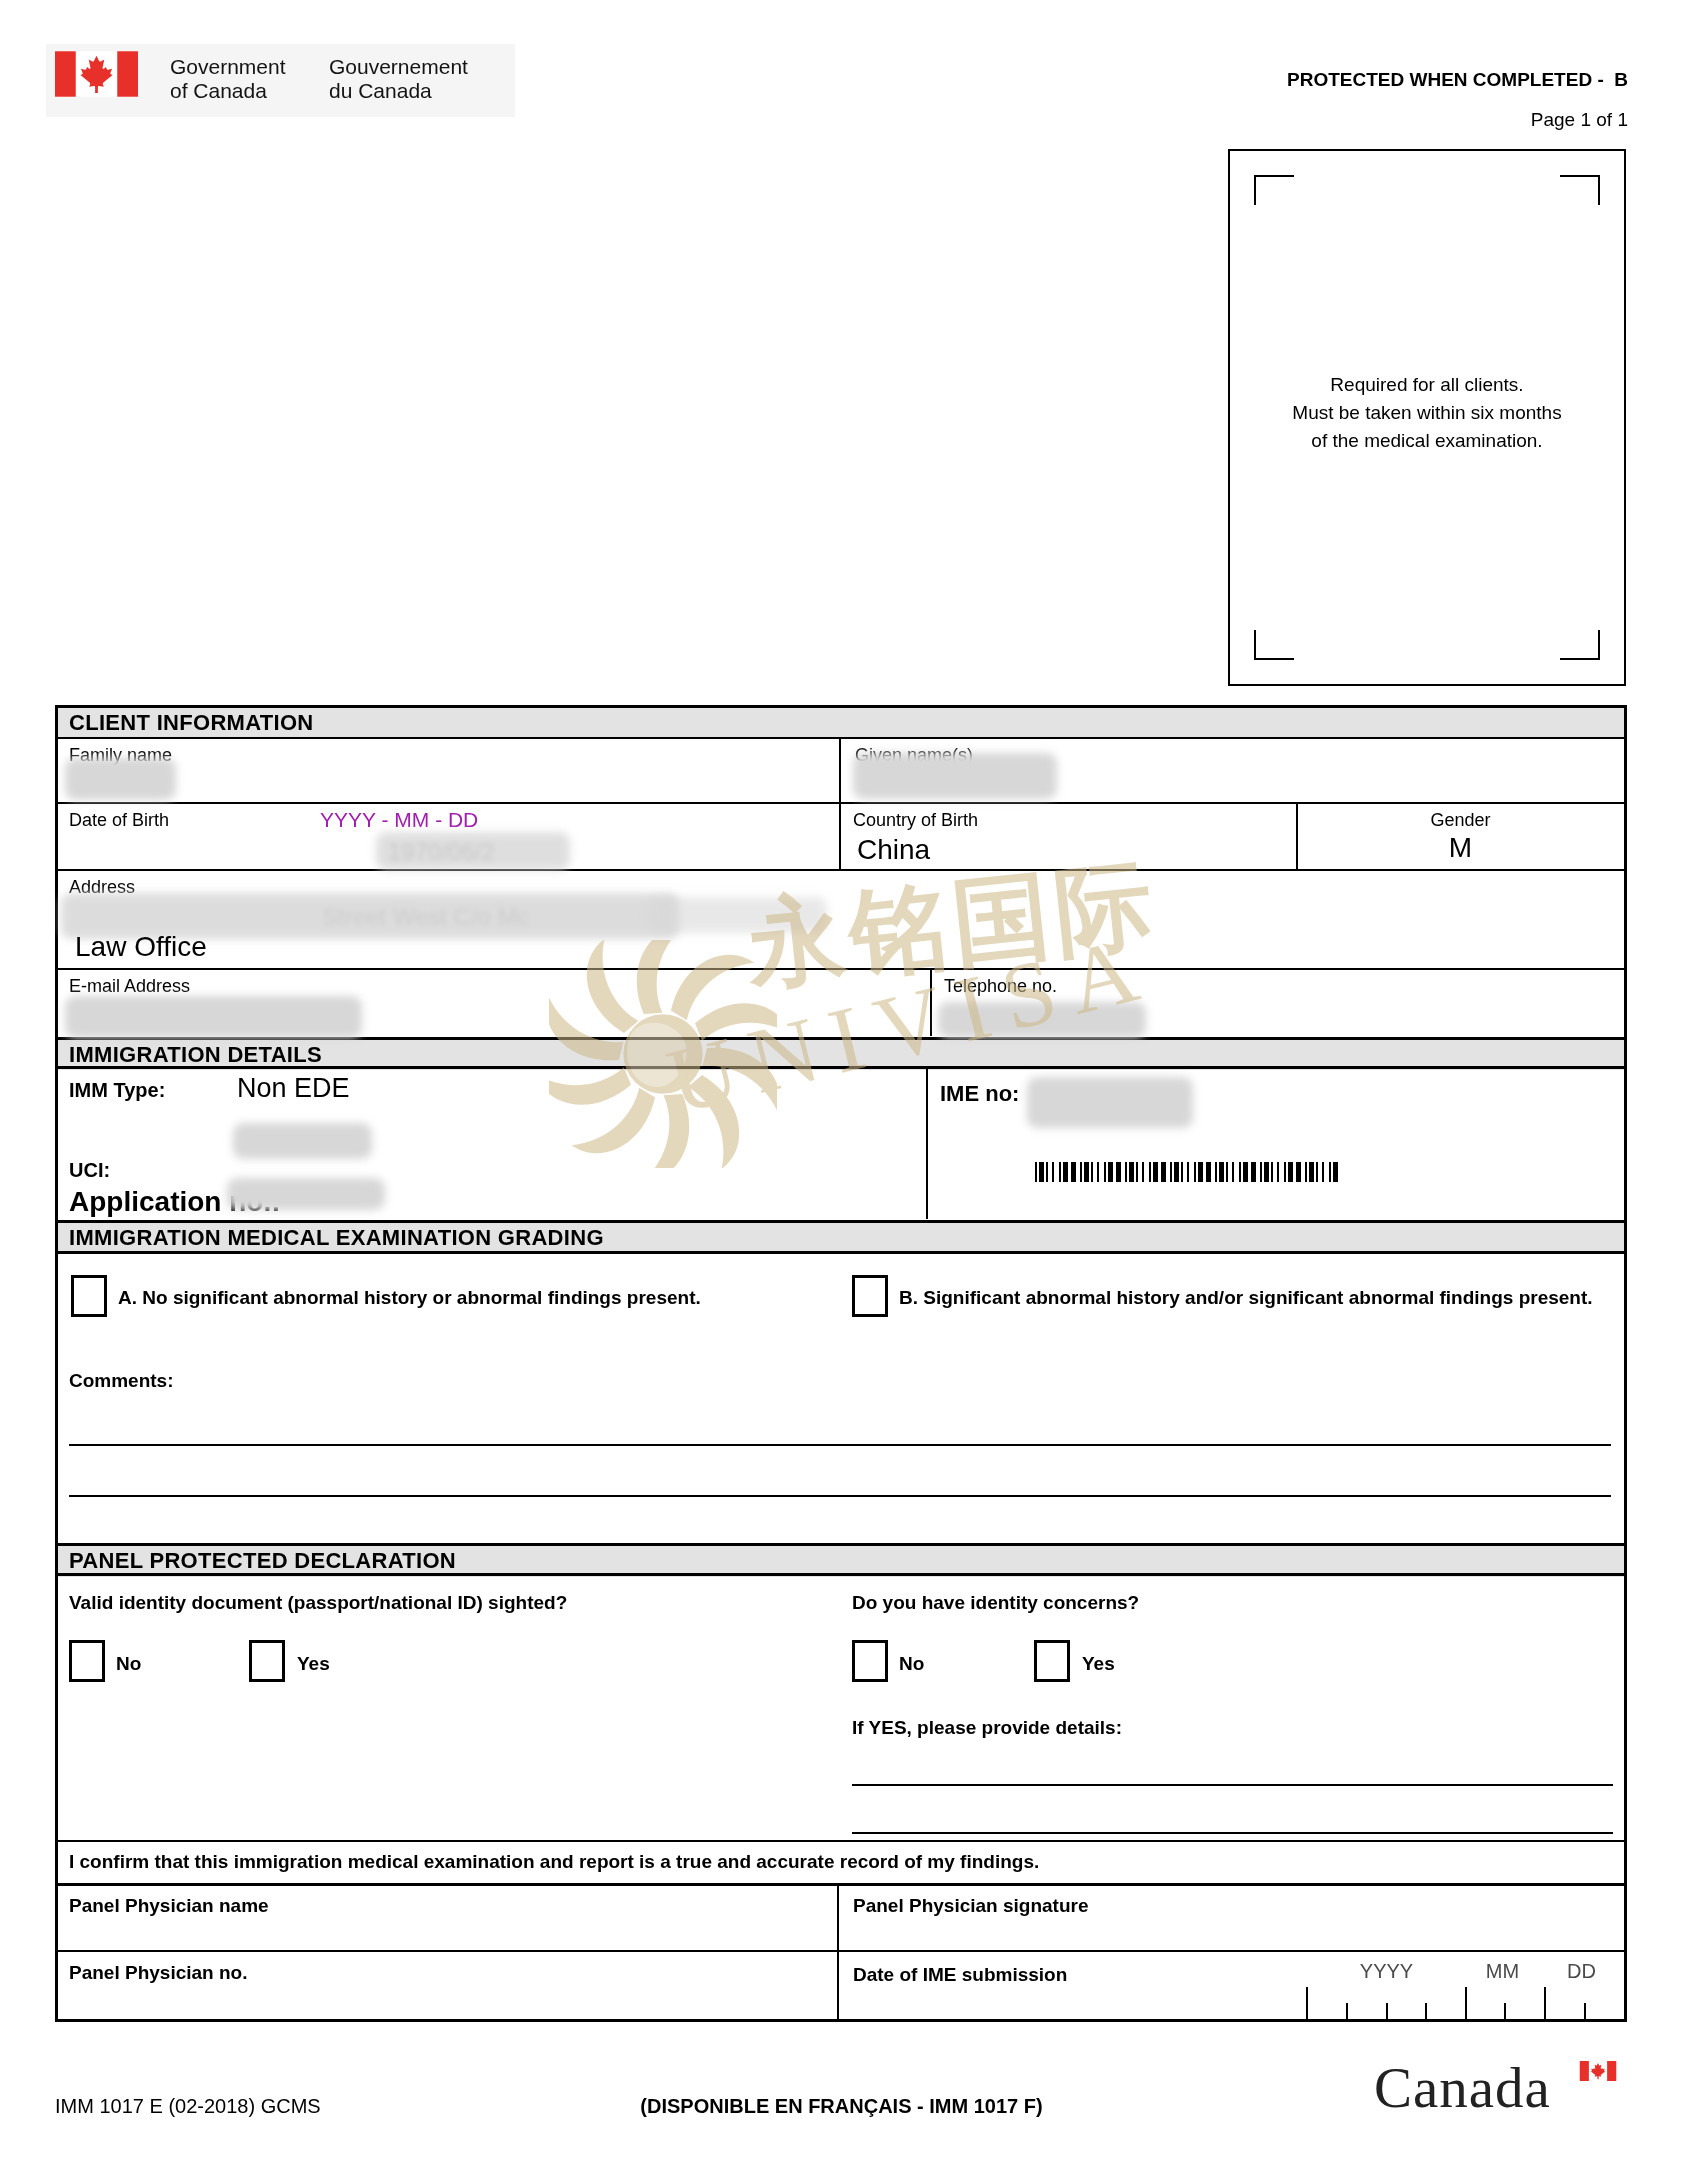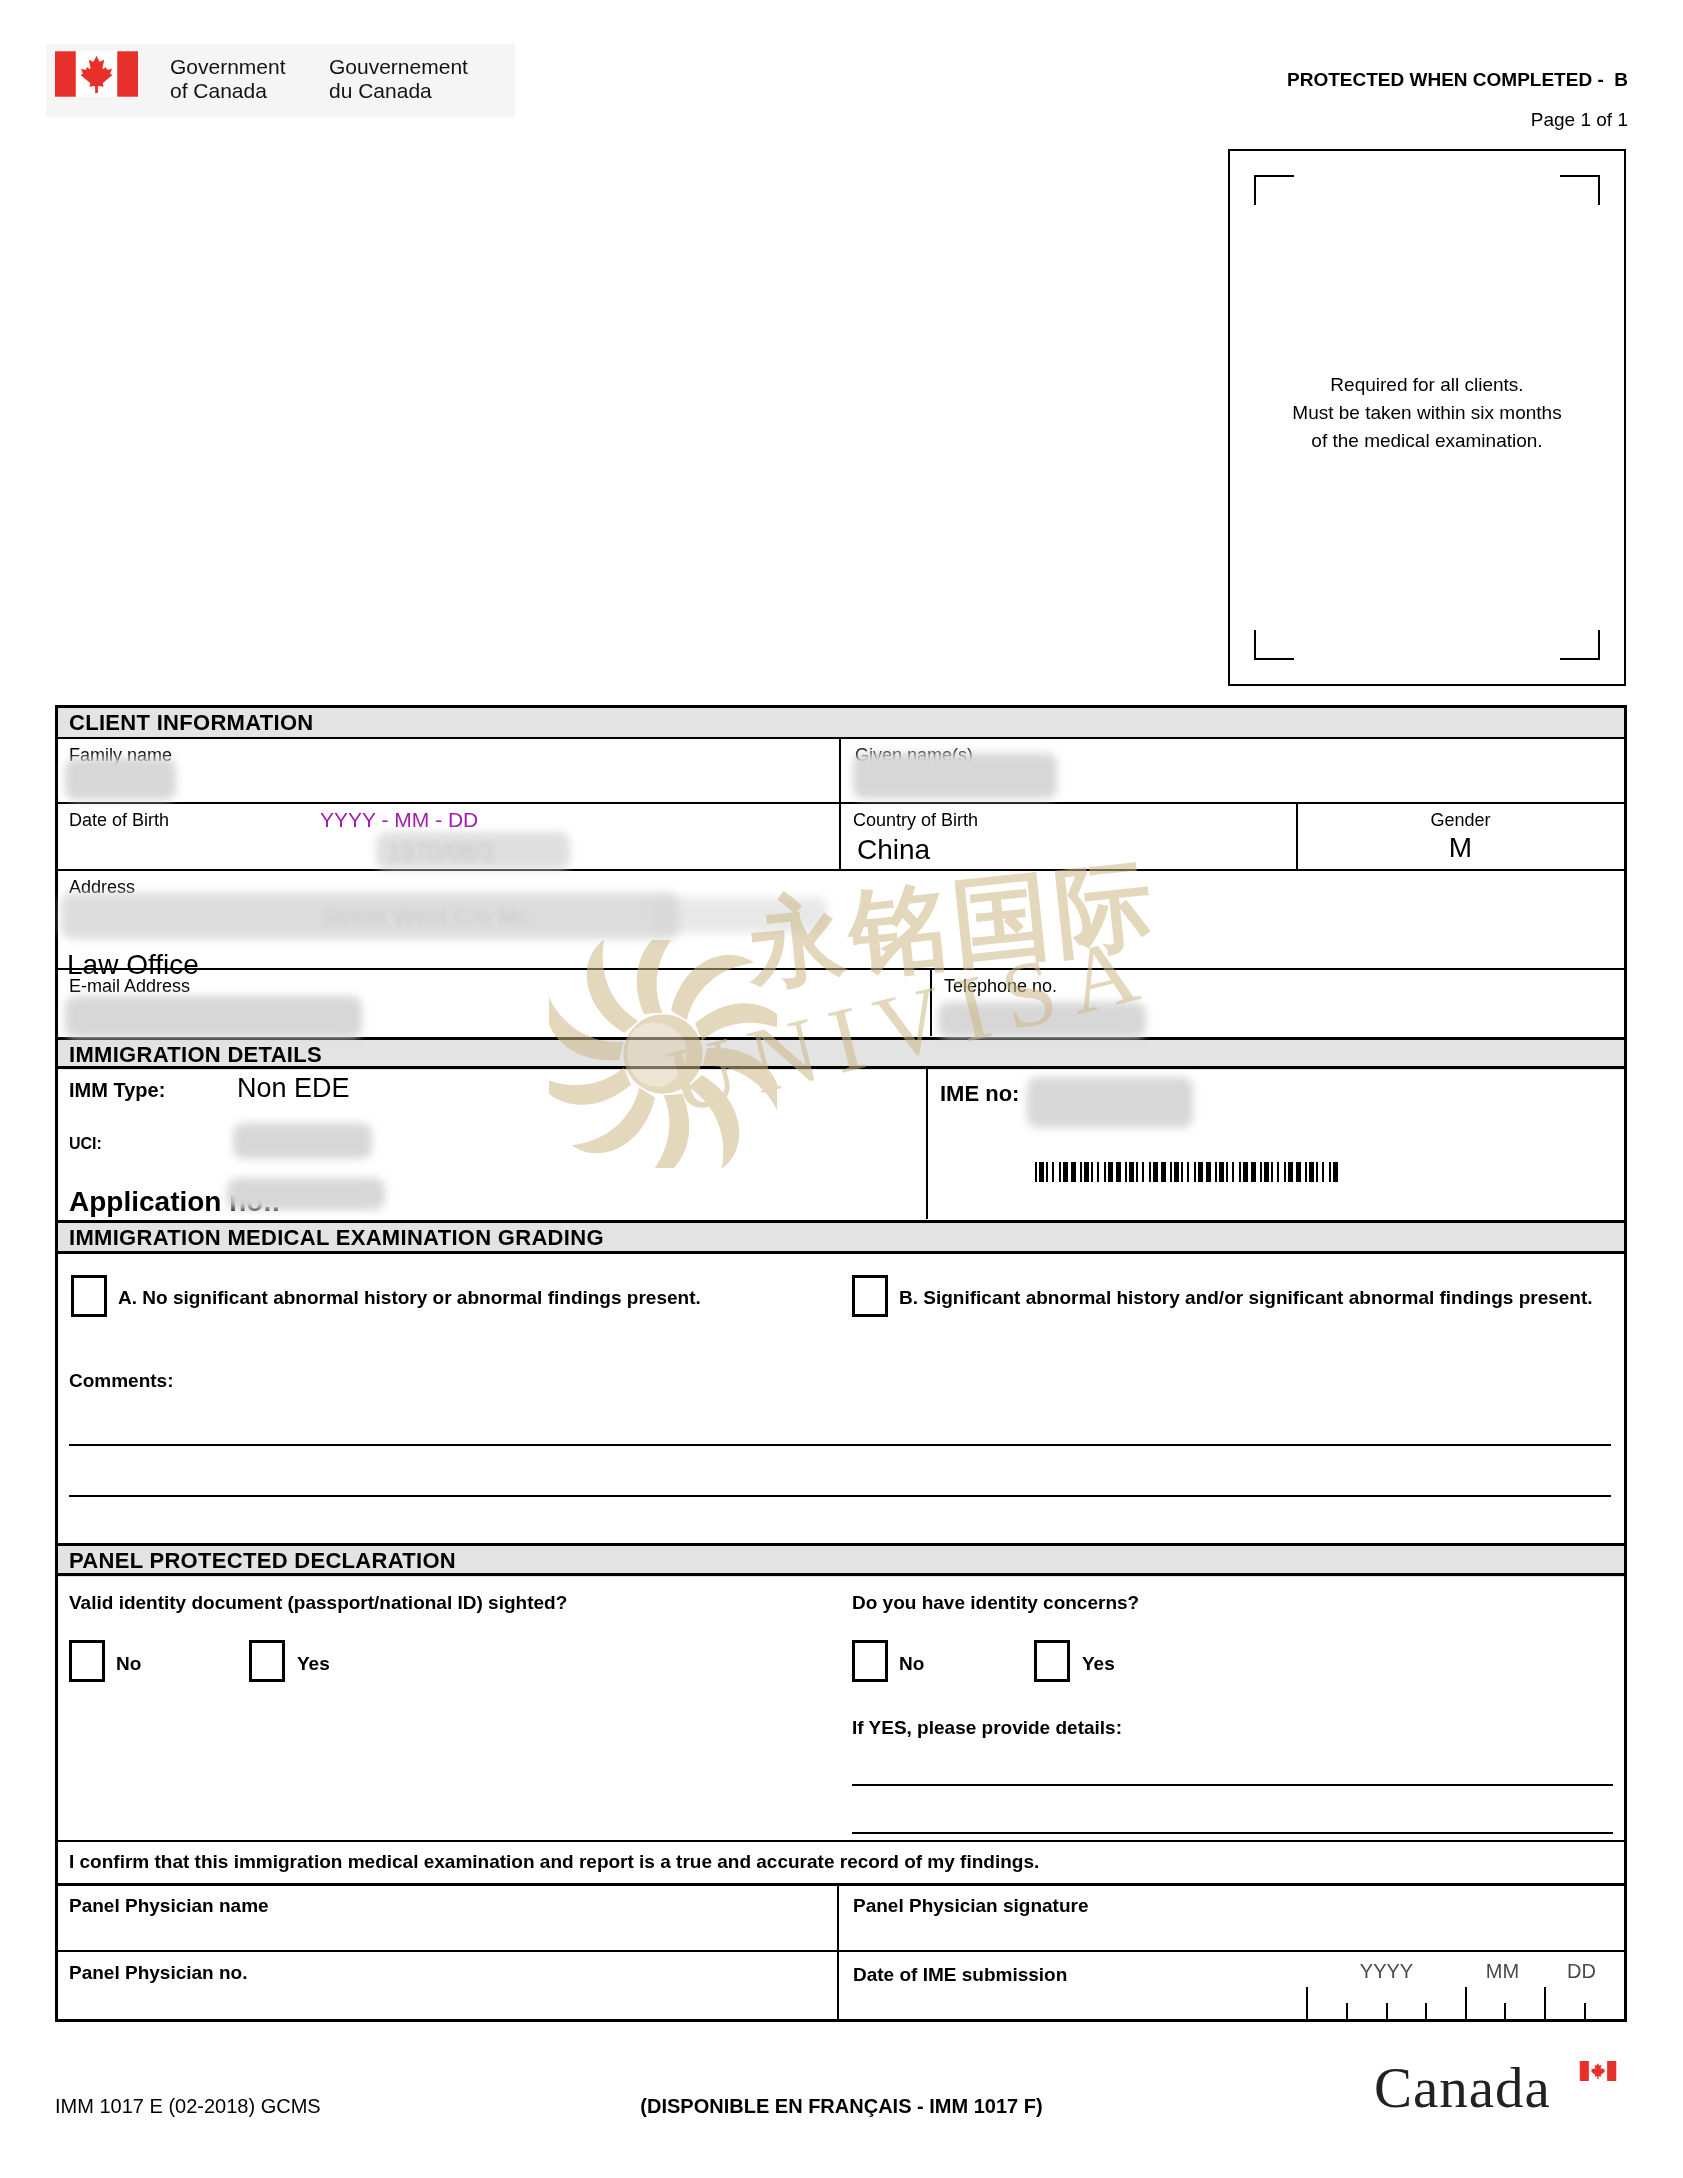--- a/index.html
+++ b/index.html
@@ -166,30 +166,30 @@
     <div class="redact" style="left:321px; top:127px; width:194px; height:38px; opacity:.8;"></div>
     <div class="lbl" style="left:798px; top:105px;">Country of Birth</div>
     <div class="val" style="left:802px; top:129px;">China</div>
     <div class="lbl" style="left:1241px; top:105px; width:329px; text-align:center;">Gender</div>
     <div class="val" style="left:1241px; top:127px; width:329px; text-align:center;">M</div>
 
     <div class="lbl" style="left:14px; top:172px;">Address</div>
     <div class="ghost" style="left:267px; top:198px;">Street West C/o Mc</div>
     <div class="redact" style="left:6px; top:188px; width:618px; height:46px; opacity:.85;"></div>
     <div class="redact" style="left:594px; top:192px; width:178px; height:36px; opacity:.55;"></div>
-    <div class="val" style="left:12px; top:226px;margin-top:18px;">Law Office</div>
+    <div class="val" style="left:20px; top:226px;">Law Office</div>
 
     <div class="lbl" style="left:14px; top:271px;">E-mail Address</div>
     <div class="redact" style="left:10px; top:291px; width:297px; height:42px;"></div>
     <div class="lbl" style="left:889px; top:271px;">Telephone no.</div>
     <div class="redact" style="left:883px; top:297px; width:208px; height:36px;"></div>
 
     <div class="lblb" style="left:14px; top:374px; font-size:20px;">IMM Type:</div>
     <div class="val" style="left:182px; top:368px; font-size:27px;">Non EDE</div>
-    <div class="lblb" style="left:14px; top:430px; font-size:16px;">UCI:</div>
+    <div class="lblb" style="left:14px; top:454px; font-size:20px;">UCI:</div>
     <div class="redact" style="left:178px; top:418px; width:139px; height:36px;"></div>
     <div class="lblb" style="left:14px; top:481px; font-size:28px;">Application no.:</div>
     <div class="redact" style="left:172px; top:473px; width:158px; height:32px;"></div>
     <div class="lblb" style="left:885px; top:376px; font-size:22px;">IME no:</div>
     <div class="redact" style="left:972px; top:372px; width:166px; height:51px;"></div>
     <div class="barcode"></div>
 
     <div class="checkbox" style="left:16px; top:570px;"></div>
     <div class="lblb" style="left:63px; top:582px;">A. No significant abnormal history or abnormal findings present.</div>
     <div class="checkbox" style="left:797px; top:570px;"></div>

